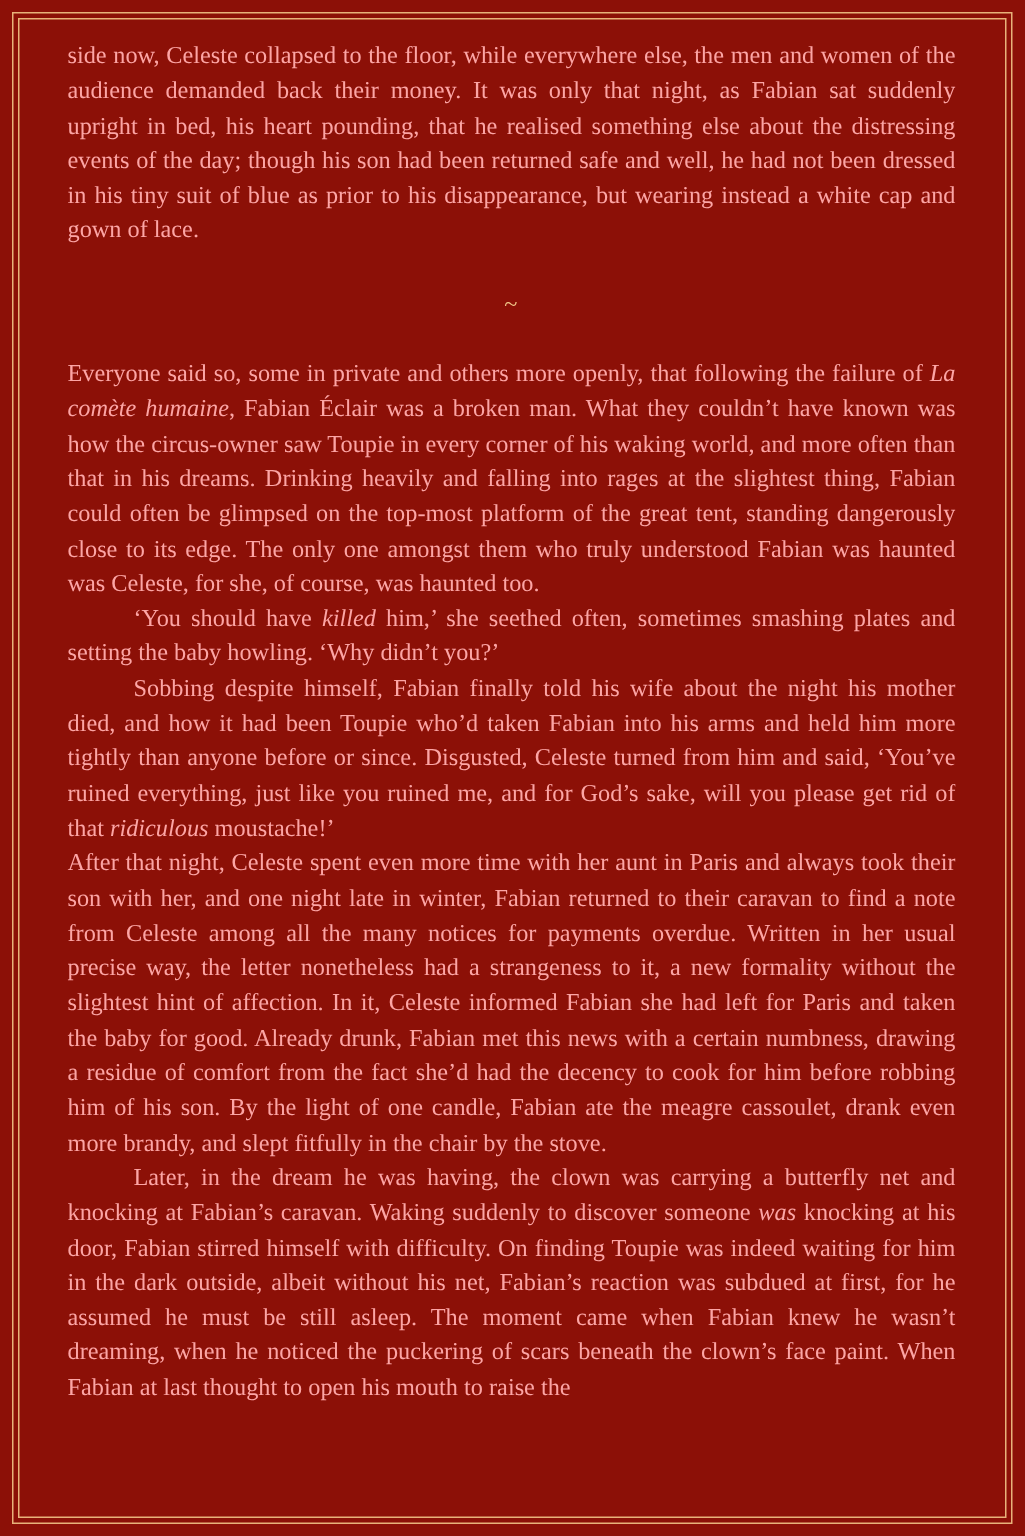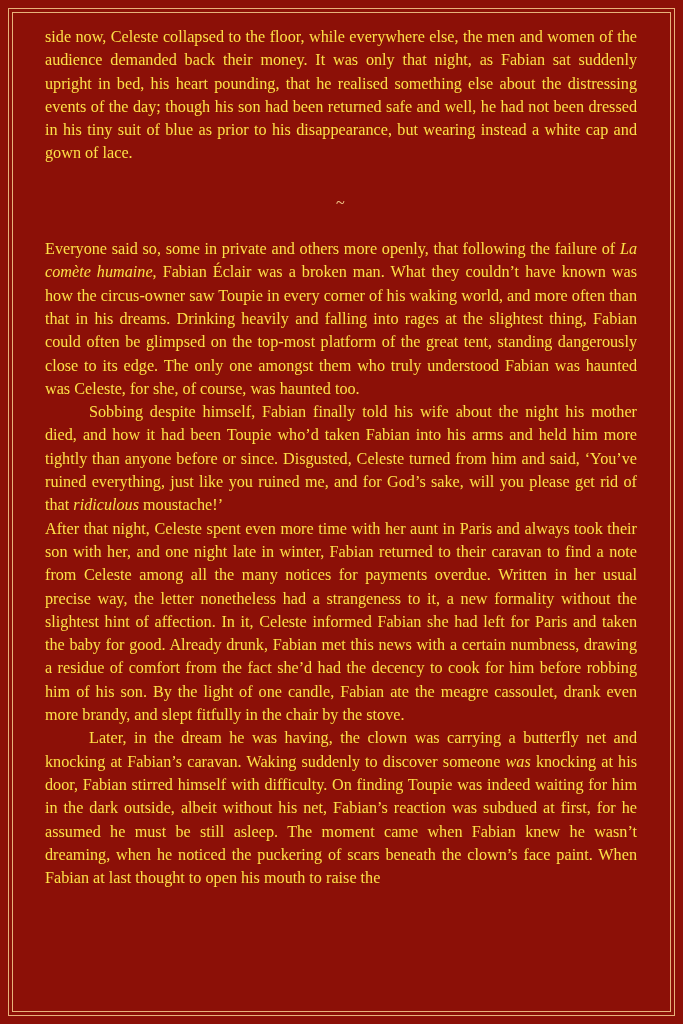--- a/index.html
+++ b/index.html
@@ -42,21 +42,21 @@
   .content {
     position: absolute;
     left: 45px;
     top: 26px;
     width: 592px;
     height: 980px;
     overflow: hidden;
   }
   p {
     margin: 0;
-    color: #fde047;
+    color: #fca5a5;
     font-size: 16.2px;
     line-height: 23.3px;
     text-align: justify;
     text-justify: inter-word;
     -webkit-hyphens: none;
     hyphens: none;
   }
   p.indent {
     text-indent: 44px;
   }
@@ -82,18 +82,19 @@
   <div class="frame-outer"></div>
   <div class="frame-inner"></div>
 
   <div class="content">
 
     <p><span>side now, Celeste collapsed to the floor, while everywhere else, the men and women of the audience demanded back their money.  It was only that night, as Fabian sat suddenly upright in bed, his heart pounding, that he realised something else about the distressing events of the day; though his son had been returned safe and well, he had not been dressed in his tiny suit of blue as prior to his disappearance, but wearing instead a white cap and gown of lace.</span></p>
 
     <div class="ornament">~</div>
 
     <p><span>Everyone said so, some in private and others more openly, that following the failure of </span><span class="it">La comète humaine</span><span>, Fabian Éclair was a broken man.  What they couldn’t have known was how the circus-owner saw Toupie in every corner of his waking world, and more often than that in his dreams.  Drinking heavily and falling into rages at the slightest thing, Fabian could often be glimpsed on the top-most platform of the great tent, standing dangerously close to its edge. The only one amongst them who truly understood Fabian was haunted was Celeste, for she, of course, was haunted too.</span></p>
+    <p class="indent"><span>‘You should have </span><span class="it">killed</span><span> him,’ she seethed often, sometimes smashing plates and setting the baby howling. ‘Why didn’t you?’</span></p>
     <p class="indent"><span>Sobbing despite himself, Fabian finally told his wife about the night his mother died, and how it had been Toupie who’d taken Fabian into his arms and held him more tightly than anyone before or since.  Disgusted, Celeste turned from him and said, ‘You’ve ruined everything, just like you ruined me, and for God’s sake, will you please get rid of that </span><span class="it">ridiculous</span><span> moustache!’</span></p>
     <p class="spaced"><span>After that night, Celeste spent even more time with her aunt in Paris and always took their son with her, and one night late in winter, Fabian returned to their caravan to find a note from Celeste among all the many notices for payments overdue.  Written in her usual precise way, the letter nonetheless had a strangeness to it, a new formality without the slightest hint of affection.  In it, Celeste informed Fabian she had left for Paris and taken the baby for good.  Already drunk, Fabian met this news with a certain numbness, drawing a residue of comfort from the fact she’d had the decency to cook for him before robbing him of his son.  By the light of one candle, Fabian ate the meagre cassoulet, drank even more brandy, and slept fitfully in the chair by the stove.</span></p>
     <p class="indent"><span>Later, in the dream he was having, the clown was carrying a butterfly net and knocking at Fabian’s caravan.  Waking suddenly to discover someone </span><span class="it">was</span><span> knocking at his door, Fabian stirred himself with difficulty.  On finding Toupie was indeed waiting for him in the dark outside, albeit without his net, Fabian’s reaction was subdued at first, for he assumed he must be still asleep. The moment came when Fabian knew he wasn’t dreaming, when he noticed the puckering of  scars beneath the clown’s face paint.  When Fabian at last thought to open his mouth to raise the</span></p>
 
   </div>
 </div>
 
 </body></html>

